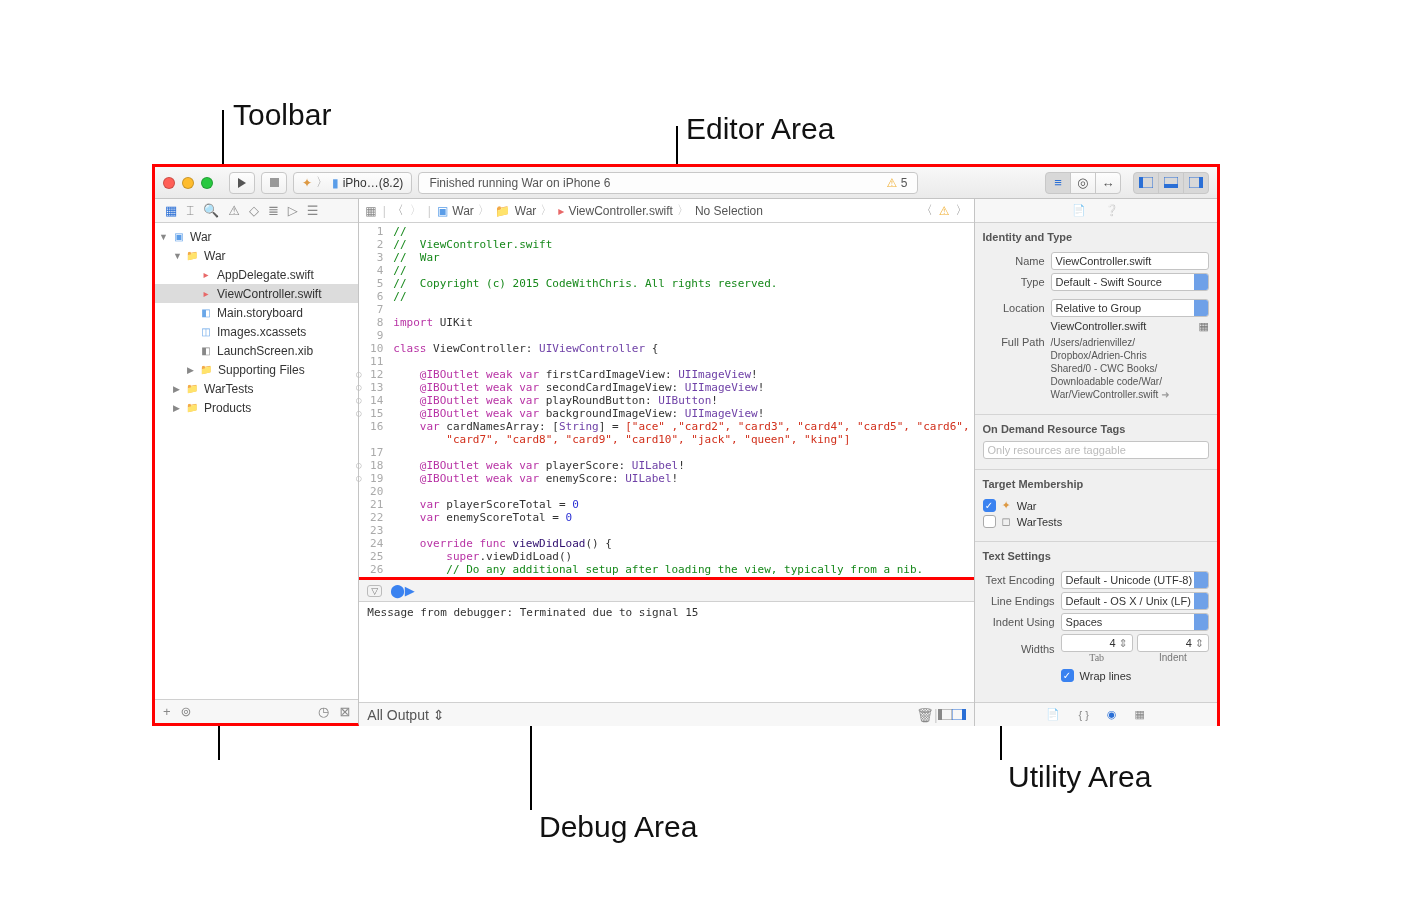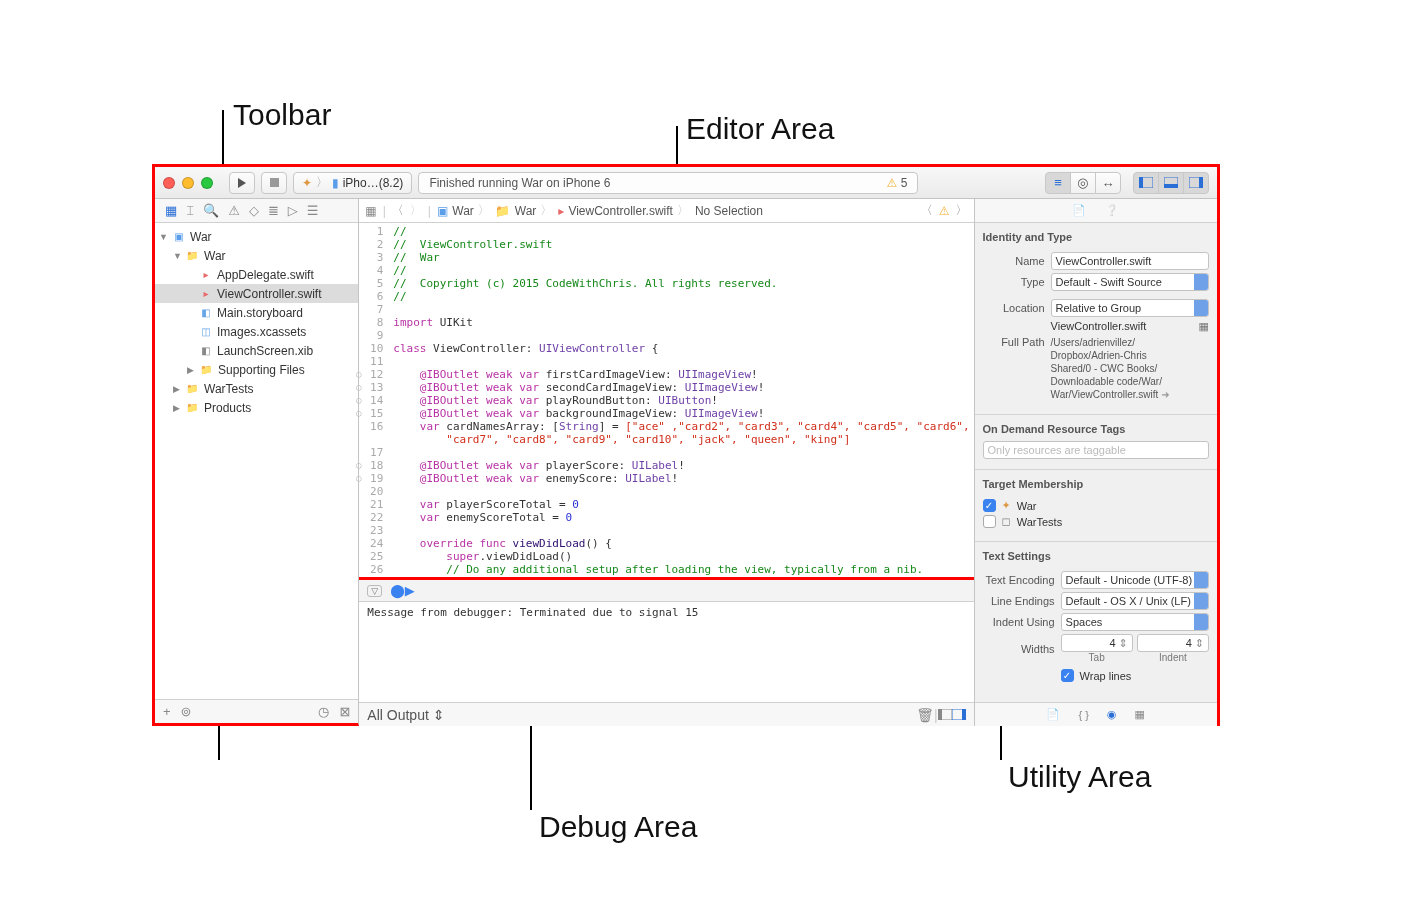--- a/index.html
+++ b/index.html
@@ -387,21 +387,21 @@
               </div>
             </div>
           <div class="frow">
               <div class="flabel" style="width:78px;">Widths</div>
             <div style="flex:1; display:flex; gap:4px;">
               <div style="flex:1;">
                   <div class="finput" style="justify-content:flex-end;">
                     <span>4</span>
                     <span style="color:#888;margin-left:3px;">⇕</span>
                   </div>
-                  <div style="text-align:center;font-size:10px;color:#777;">Tab</div>
+                  <div style="text-align:center;font-size:10px;color:#777;font-family:Liberation Serif, serif;">Tab</div>
                 </div>
               <div style="flex:1;">
                   <div class="finput" style="justify-content:flex-end;">
                     <span>4</span>
                     <span style="color:#888;margin-left:3px;">⇕</span>
                   </div>
                   <div style="text-align:center;font-size:10px;color:#777;">Indent</div>
                 </div>
             </div>
           </div>

